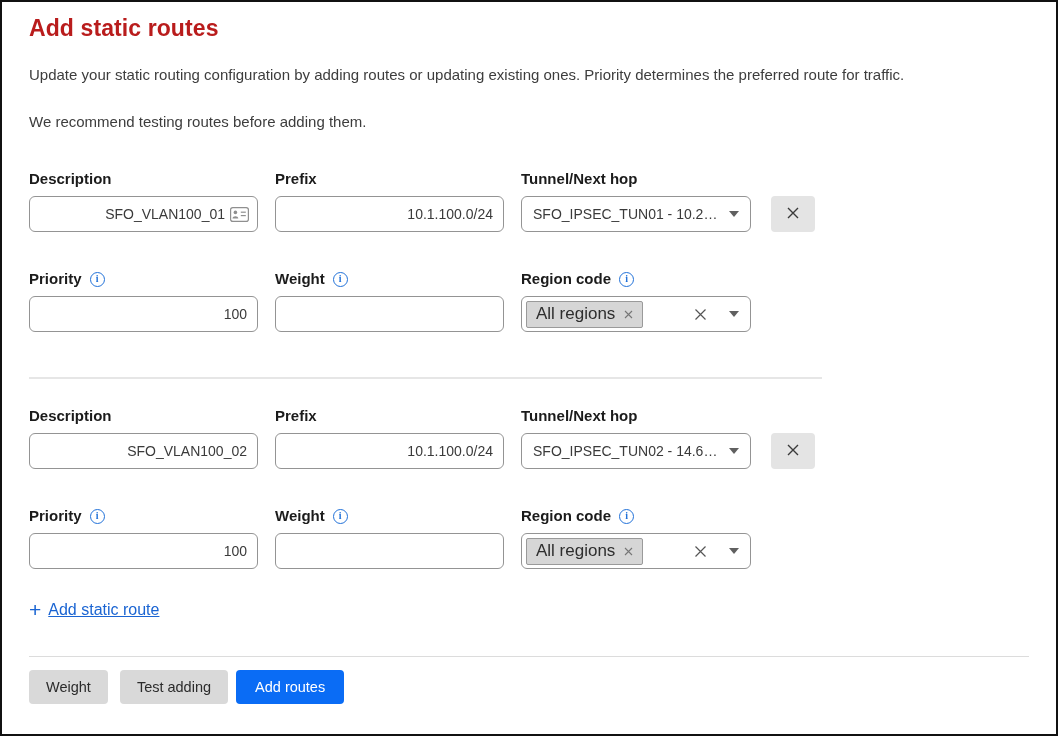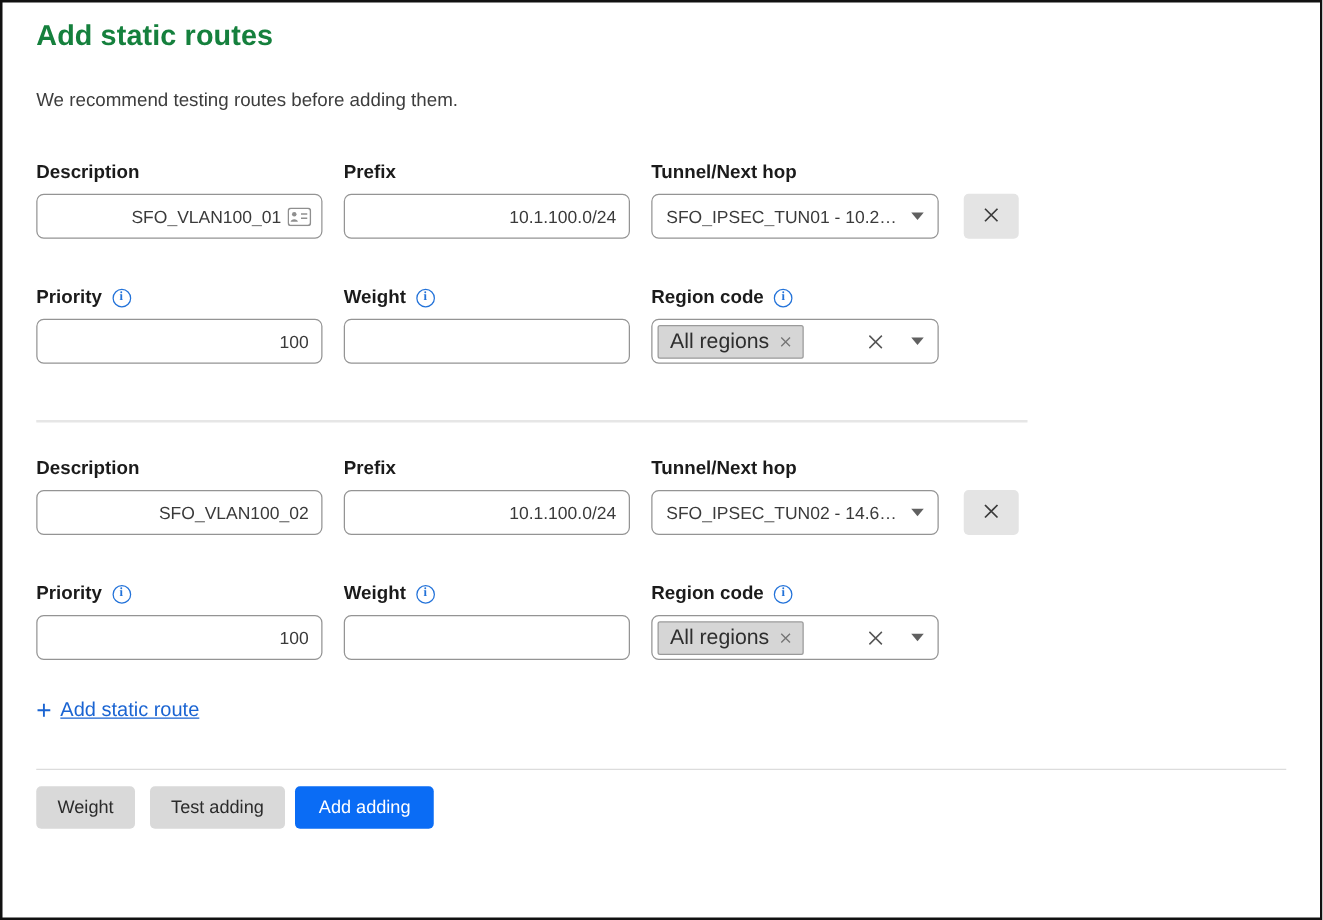--- a/index.html
+++ b/index.html
@@ -10,21 +10,21 @@
   }
   .window {
     width: 1058px; height: 736px;
     border: 2px solid #111;
     background: #fff;
     overflow: hidden;
   }
   .content { padding: 13px 27px 0 27px; }
 
   .page-title {
-    font-size: 23px; font-weight: 700; color: #15803d; letter-spacing: 0.1px;
+    font-size: 23px; font-weight: 700; color: #b91c1c; letter-spacing: 0.1px;
   }
   .desc { font-size: 15px; color: #3d3d3d; }
   .desc1 { margin-top: 24px; }
   .desc2 { margin-top: 30px; }
 
   .fields-row {
     display: grid;
     grid-template-columns: 229px 229px 230px 44px;
     column-gap: 17px;
   }
@@ -121,20 +121,21 @@
   .btn + .btn-gray { margin-left: 12px; }
   .btn-primary { margin-left: 8px; }
 </style>
 </head>
 <body>
 
 <div class="window">
   <div class="content">
 
     <div class="page-title">Add static routes</div>
+    <p class="desc desc1">Update your static routing configuration by adding routes or updating existing ones. Priority determines the preferred route for traffic.</p>
     <p class="desc desc2">We recommend testing routes before adding them.</p>
 
     <div class="route-block block1">
       <div class="fields-row row-a">
         <div class="field">
           <span class="field-label">Description</span>
           <span class="input-wrap">
             <input class="text-input" type="text" value="SFO_VLAN100_01" style="">
             <span class="contact-icon">
               <svg width="19" height="15" viewBox="0 0 19 15">
@@ -279,17 +280,17 @@
 
     <div class="add-link-row">
       <span class="plus-sign">+</span>
       <a class="add-link">Add static route</a>
     </div>
 
     <div class="footer-divider"></div>
     <div class="footer-buttons">
       <button class="btn btn-gray">Weight</button>
       <button class="btn btn-gray">Test adding</button>
-      <button class="btn btn-primary">Add adding</button>
+      <button class="btn btn-primary">Add routes</button>
     </div>
 
   </div>
 </div>
 
 </body></html>

